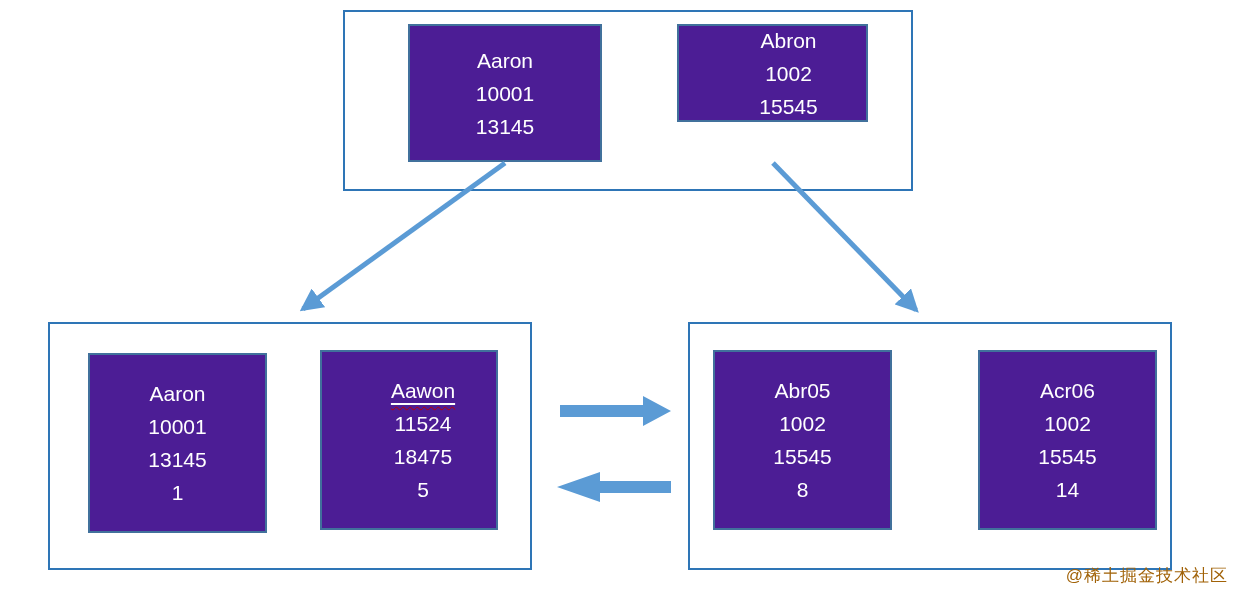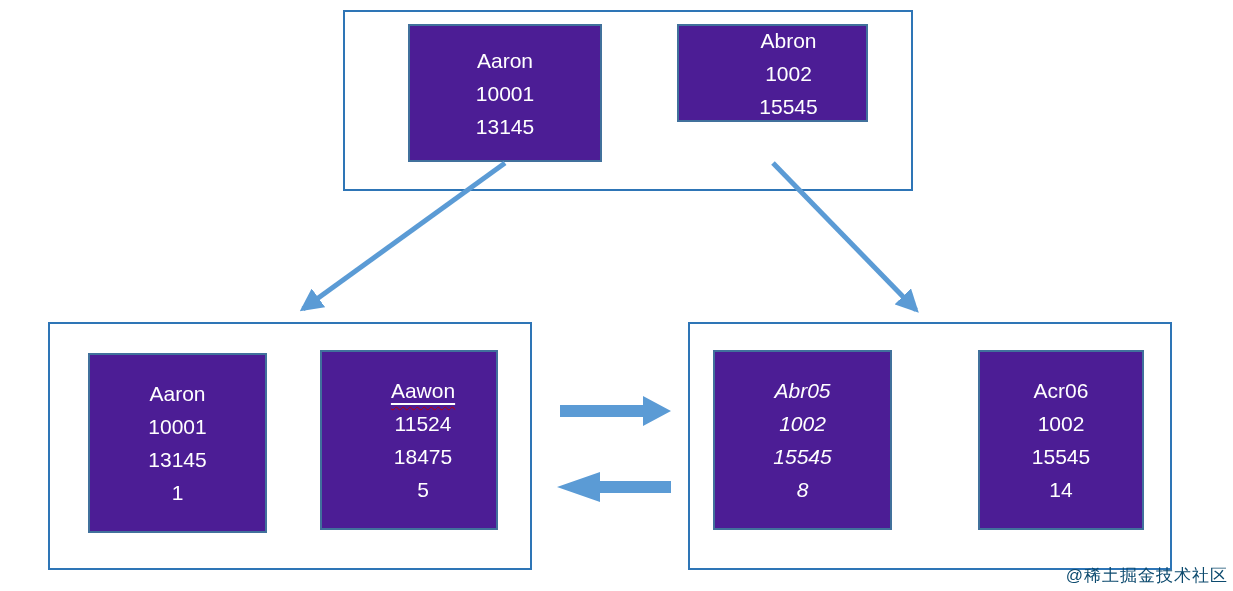--- a/index.html
+++ b/index.html
@@ -37,22 +37,22 @@
     justify-content: center;
     text-align: center;
     font-size: 21px;
     line-height: 33px;
     z-index: 2;
   }
   .node-root-1 { left: 408px; top: 24px;  width: 194px; height: 138px; }
   .node-root-2 { left: 677px; top: 24px;  width: 191px; height: 98px; padding-left: 32px; }
   .node-leaf-l1 { left: 88px;  top: 353px; width: 179px; height: 180px; }
   .node-leaf-l2 { left: 320px; top: 350px; width: 178px; height: 180px; padding-left: 28px; }
-  .node-leaf-r1 { left: 713px; top: 350px; width: 179px; height: 180px; font-style: italic; }
-  .node-leaf-r2 { left: 978px; top: 350px; width: 166px; height: 180px; }
+  .node-leaf-r1 { left: 713px; top: 350px; width: 179px; height: 180px; }
+  .node-leaf-r2 { left: 978px; top: 350px; width: 179px; height: 180px; }
 
   .misspell {
     text-decoration-line: underline;
     text-decoration-style: wavy;
     text-decoration-color: #c00000;
     text-decoration-thickness: 1px;
     text-underline-offset: 8px;
   }
   .misspell .inner {
     text-decoration-line: underline;
@@ -69,21 +69,21 @@
     height: 591px;
     z-index: 3;
     pointer-events: none;
   }
 
   .watermark {
     position: absolute;
     right: 5px;
     bottom: 4px;
     font-size: 17px;
-    color: #0c4a6e;
+    color: #a16207;
     letter-spacing: 1px;
     z-index: 4;
     font-family: "Liberation Sans", "DejaVu Sans", sans-serif;
   }
 </style>
 </head>
 <body>
 
 <div class="canvas">
 

